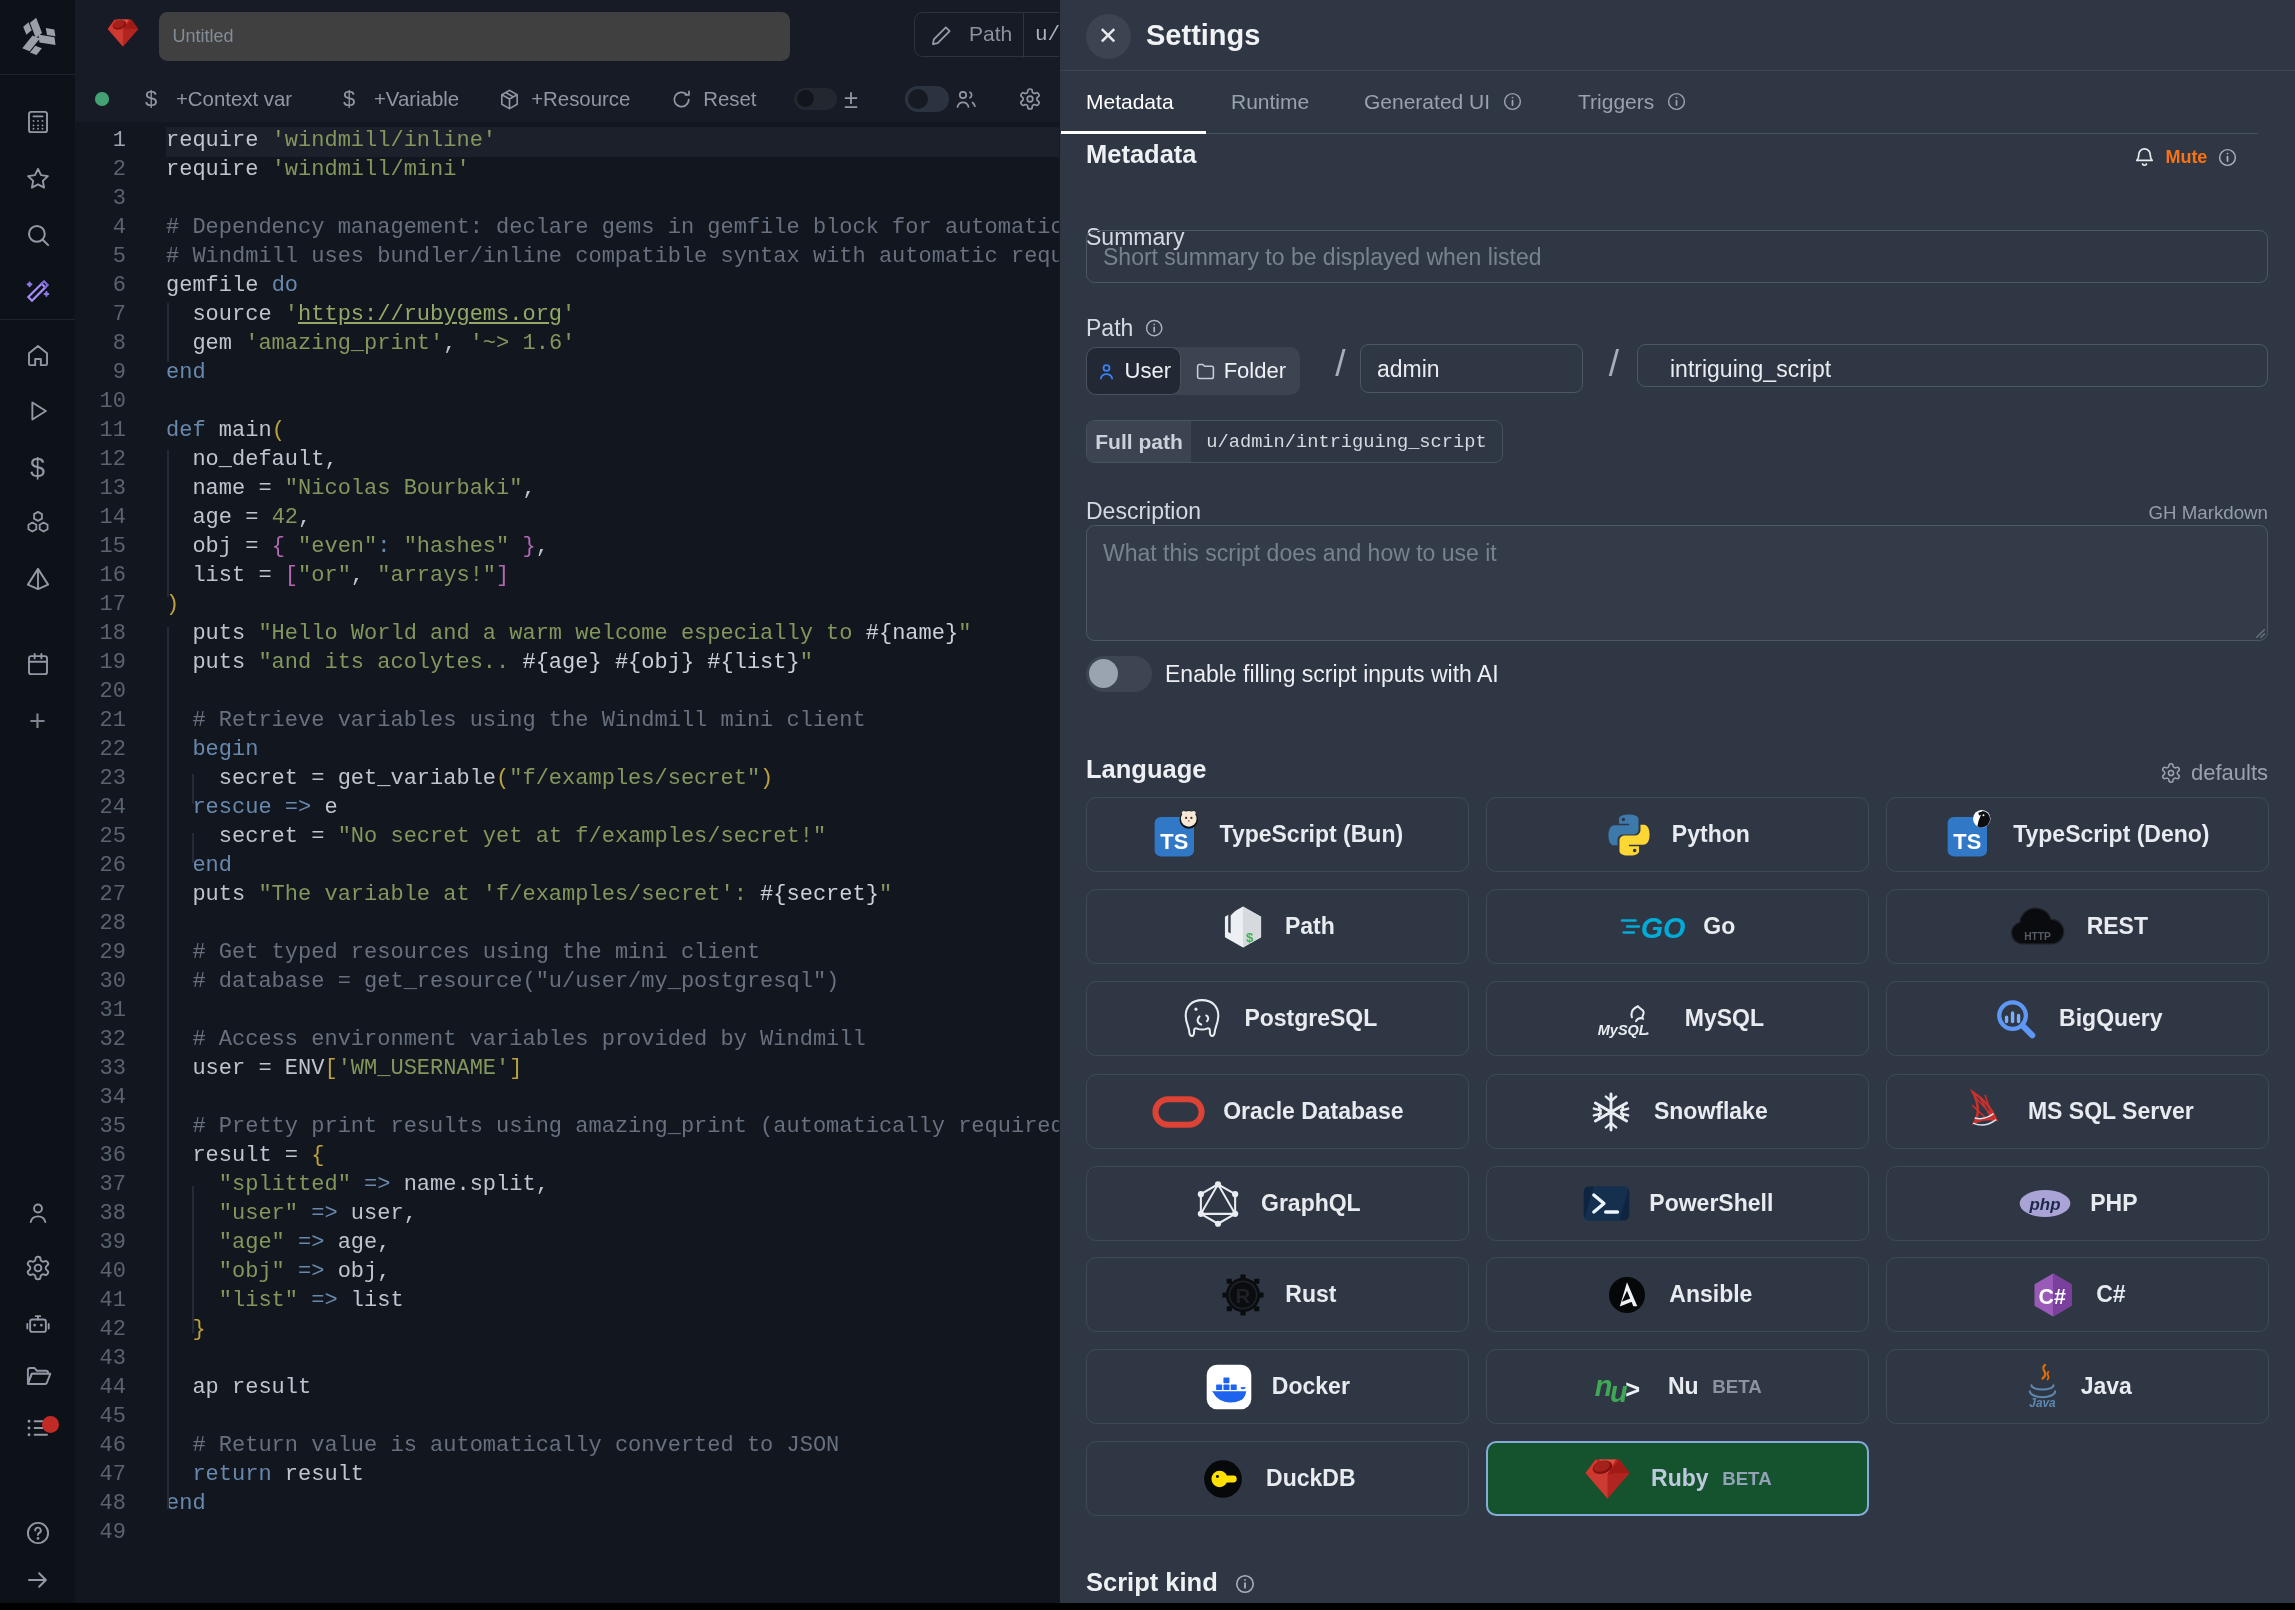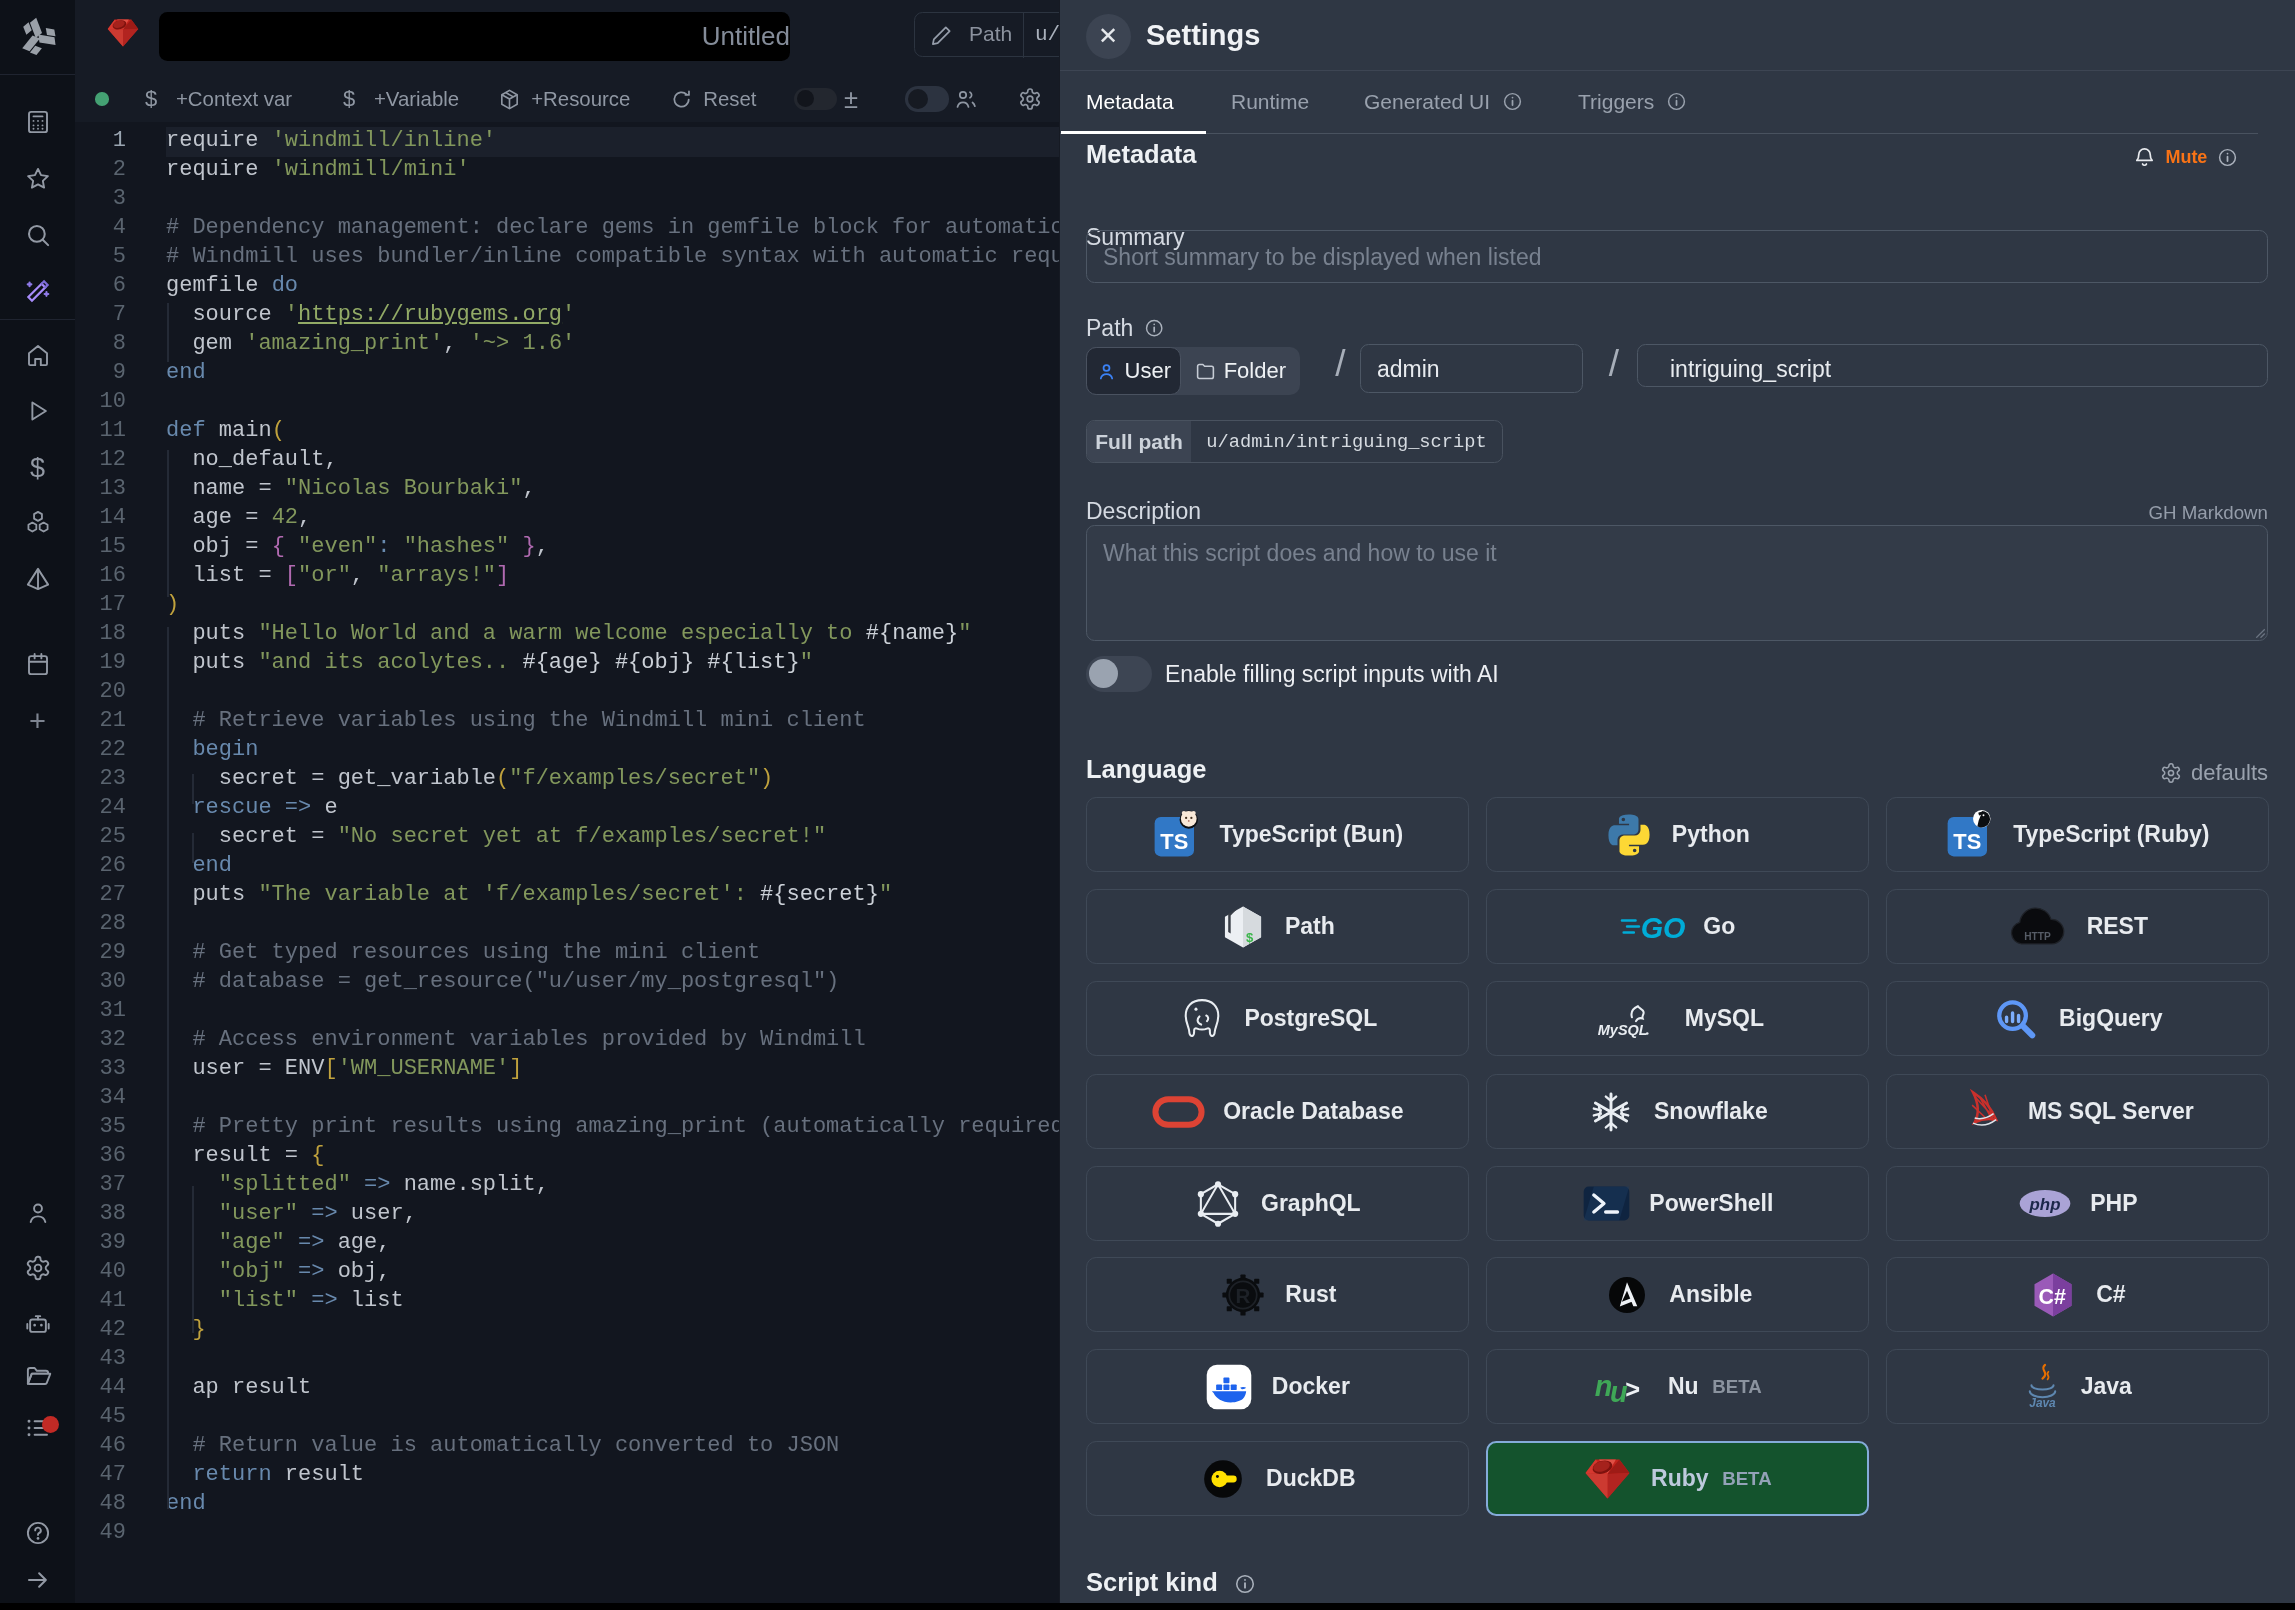--- a/index.html
+++ b/index.html
@@ -5,21 +5,21 @@
   * { margin:0; padding:0; box-sizing:border-box; }
   html,body { width:2295px; height:1610px; overflow:hidden; }
   body { background:#12161f; font-family:"Liberation Sans", sans-serif; position:relative; }
   .mono { font-family:"Liberation Mono", monospace; }
   
   #sidebar { position:absolute; left:0; top:0; width:75px; height:1603px; background:#0d1118; z-index:5; }
   #sidebar .top { height:75px; border-bottom:0.9px solid #1f2430; position:relative; }
   .sic { position:absolute; left:50%; transform:translate(-50%,-50%); color:#9299a4; }
   
   #header { position:absolute; left:75px; top:0; width:985px; height:75px; background:#161b25; }
-  #untitled { position:absolute; left:84px; top:12px; width:631px; height:49px; background:#000000; border-radius:8.5px; color:#848c99; font-size:26px; line-height:49px; padding-left:13.6px;text-align:right; }
+  #untitled { position:absolute; left:84px; top:12px; width:631px; height:49px; background:#404040; border-radius:8.5px; color:#848c99; font-size:18px; line-height:49px; padding-left:13.6px; }
   #pathbtn { position:absolute; left:839px; top:12px; width:221px; height:45px; border:0.9px solid #2c3440; border-radius:8.5px; color:#8b929e; font-size:21px; }
   
   #toolbar { position:absolute; left:75px; top:75px; width:985px; height:48px; background:#161b25; }
   .titem { position:absolute; top:0; height:48px; display:flex; align-items:center; color:#8f97a3; font-size:20.4px; gap:18.7px; }
   
   #editor { position:absolute; left:75px; top:122px; width:985px; height:1481px; background:#12161f; overflow:hidden; }
   #curline { position:absolute; left:91px; top:5.1px; width:894px; height:30px; background:#1b202b; }
   #lnums { position:absolute; left:0px; top:4.3px; width:51px; text-align:right; color:#5a646f; font-size:22px; line-height:29px; white-space:pre; font-family:"Liberation Mono", monospace; }
   #code { position:absolute; left:91px; top:4.3px; font-size:22px; line-height:29px; white-space:pre; color:#c0c5cd; font-family:"Liberation Mono", monospace; }
   #code .k { color:#6889ad; }
@@ -416,21 +416,21 @@
       </div>
       <div class="tile" style="left:826px;top:661px;">
         <svg width="49" height="49" viewBox="0 0 56 56">
             <rect x="3" y="8" width="45" height="45" rx="7" fill="#3178c6"></rect>
             <text x="25.5" y="45" font-size="25" font-weight="bold" fill="#fff" text-anchor="middle">TS</text>
             <circle cx="42" cy="10" r="10" fill="#ffffff"></circle>
             <path d="M42 1a9.5 9.5 0 0 1 0 19c-2 0-3.5-.5-5-1.4l1.5-6.6 3-7.5z" fill="#0b0d10"></path>
             <path d="M38 3.2c2.5-1.6 5.5-.9 6.5 1.2l-5.5 2z" fill="#0b0d10"></path>
             <circle cx="44" cy="6" r="1.1" fill="#fff"></circle>
           </svg>
-        <span class="tl">TypeScript (Ruby)</span>
+        <span class="tl">TypeScript (Deno)</span>
       </div>
       <div class="tile" style="left:26px;top:753px;">
         <svg width="46" height="46" viewBox="0 0 56 56">
             <path d="M28 3l22 12.5v25L28 53 6 40.5v-25z" fill="#eceff3"></path>
             <path d="M28 3l22 12.5v25L28 53z" fill="#d6dade"></path>
             <path d="M22 5L10 12v22l3 2V14z" fill="#383d46"></path>
             <text x="36" y="46" font-size="16" font-weight="bold" fill="#3ab54a" text-anchor="middle">$</text>
           </svg>
         <span class="tl">Path</span>
       </div>

